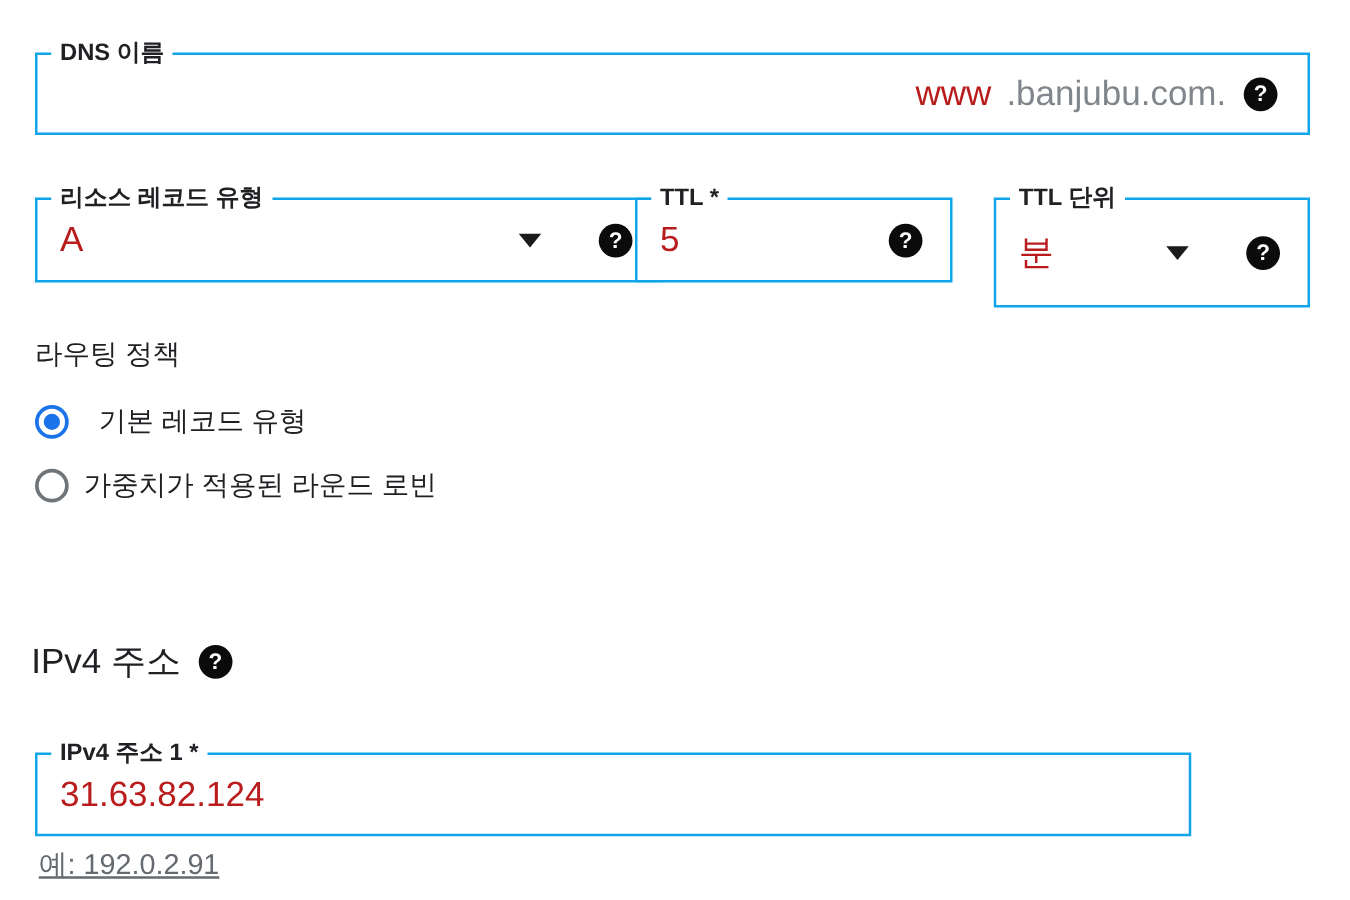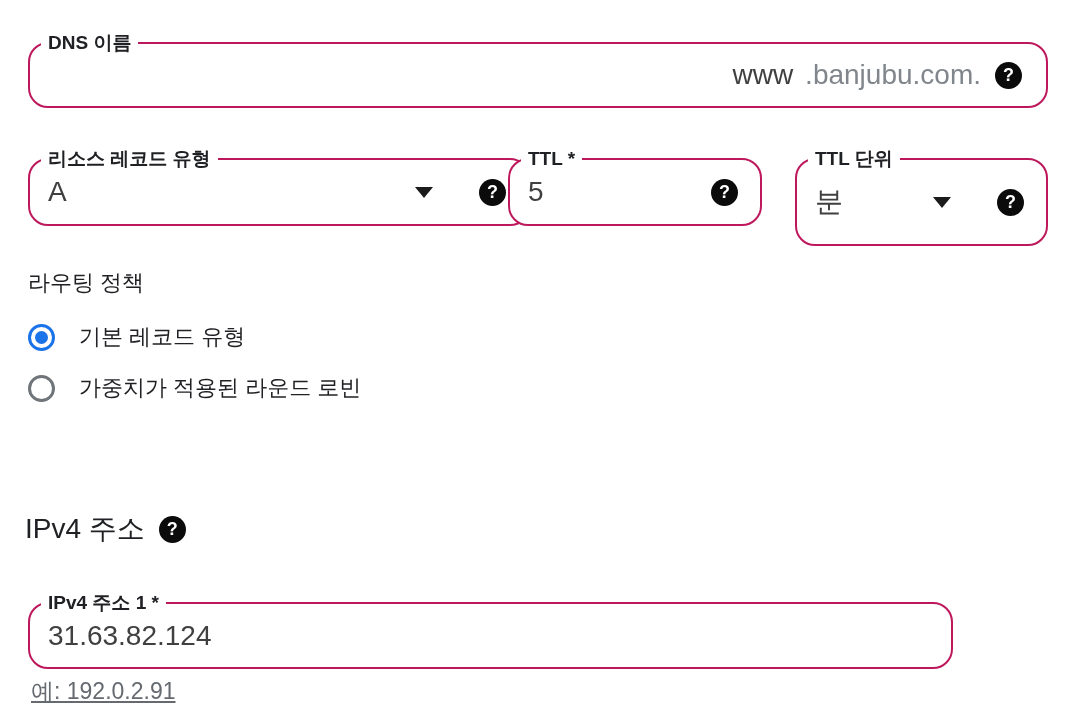--- a/index.html
+++ b/index.html
@@ -9,41 +9,41 @@
     background:#ffffff;
     color:#202124;
     position:relative;
     overflow:hidden;
   }
   .page { position:absolute; inset:0; background:#fff; }
 
   
   .field {
     position:absolute;
-    border:2px solid #be185d;
-    border-radius:20px;
+    border:2px solid #0ea5e9;
+    border-radius:0;
     background:#fff;
     display:flex;
     align-items:center;
   }
   .field-label {
     position:absolute;
     top:-14px;
     left:11px;
     background:#fff;
     padding:0 7px;
     font-size:19px;
     font-weight:700;
     line-height:25px;
     color:#202124;
     white-space:nowrap;
   }
   .field-value {
     font-size:28px;
-    color:#404040;
+    color:#b91c1c;
     white-space:nowrap;
   }
   .field-suffix {
     font-size:28px;
     color:#80868b;
     margin-left:12px;
     white-space:nowrap;
   }
   .grow { flex:1; }
 
@@ -90,21 +90,21 @@
   .radio-row {
     position:absolute;
     left:28px;
     display:flex;
     align-items:center;
     gap:24px;
     height:28px;
     cursor:default;
   }
   #radio-row-0 { top:323px; }
-  #radio-row-1 { top:374px; }
+  #radio-row-1 { top:374px;gap:12px; }
   #radio-row-2 { top:424px; }
   .radio {
     width:27px; height:27px; min-width:27px;
     border-radius:50%;
     border:3px solid #70757a;
     display:flex; align-items:center; justify-content:center;
     background:#fff;
   }
   .radio.checked { border-color:#1a73e8; }
   .radio .dot { width:13px; height:13px; border-radius:50%; background:transparent; }

